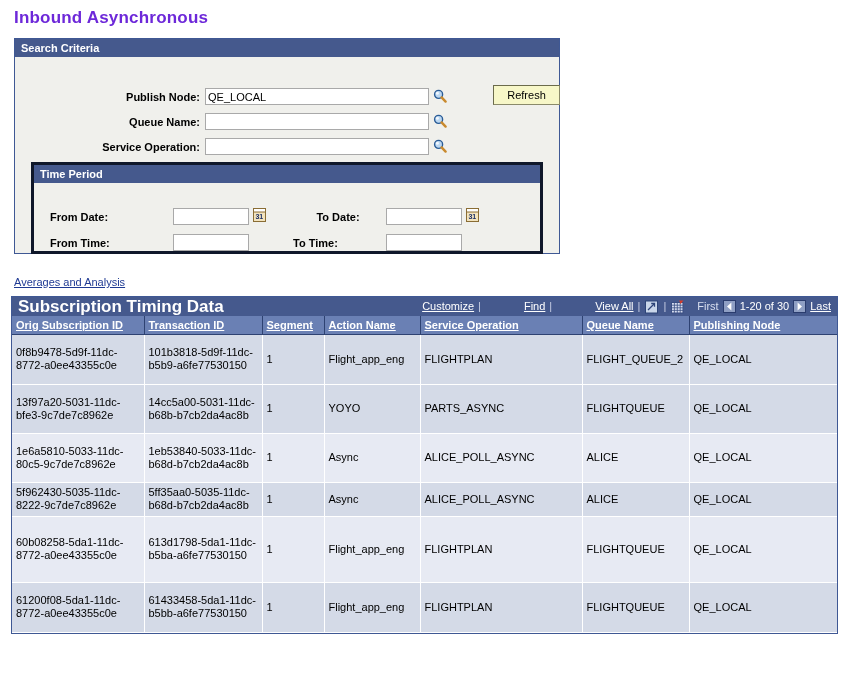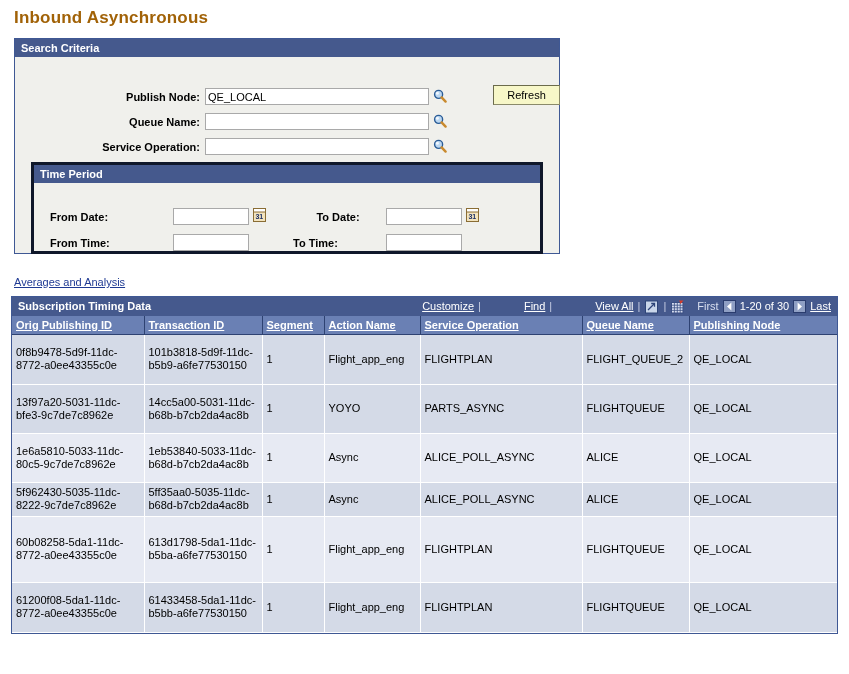--- a/index.html
+++ b/index.html
@@ -14,21 +14,21 @@
   }
 
   .page { position: relative; width: 849px; height: 674px; }
 
   
   .page-title {
     position: absolute;
     left: 14px; top: 8px;
     font-size: 17px;
     font-weight: bold;
-    color: #a16207;
+    color: #6d28d9;
     letter-spacing: .2px;
     white-space: nowrap;
   }
 
   
   .search-group {
     position: absolute;
     left: 14px; top: 38px;
     width: 546px; height: 216px;
     border: 1px solid #3f5894;
@@ -128,21 +128,21 @@
   .grid-title-bar {
     position: relative;
     height: 19px;
     background: #45598d;
     color: #fff;
   }
   .grid-title {
     position: absolute;
     left: 6px; top: 0;
     line-height: 19px;
-    font-size: 11px;
+    font-size: 17px;
     font-weight: bold;
     white-space: nowrap;
   }
   .grid-tools {
     position: absolute;
     right: 6px; top: 0;
     height: 19px;
     line-height: 19px;
     font-size: 11px;
     white-space: nowrap;
@@ -344,21 +344,21 @@
         <col style="width:132px">
           <col style="width:118px">
           <col style="width:62px">
         <col style="width:96px">
           <col style="width:162px">
           <col style="width:107px">
           <col style="width:148px">
       </colgroup>
       <thead>
         <tr>
-          <th><span>Orig Publishing ID</span></th>
+          <th><span>Orig Subscription ID</span></th>
           <th><span>Transaction ID</span></th>
           <th><span>Segment</span></th>
           <th><span>Action Name</span></th>
           <th><span>Service Operation</span></th>
           <th><span>Queue Name</span></th>
           <th><span>Publishing Node</span></th>
         </tr>
       </thead>
       <tbody>
         <tr class="odd" style="height:50px">

